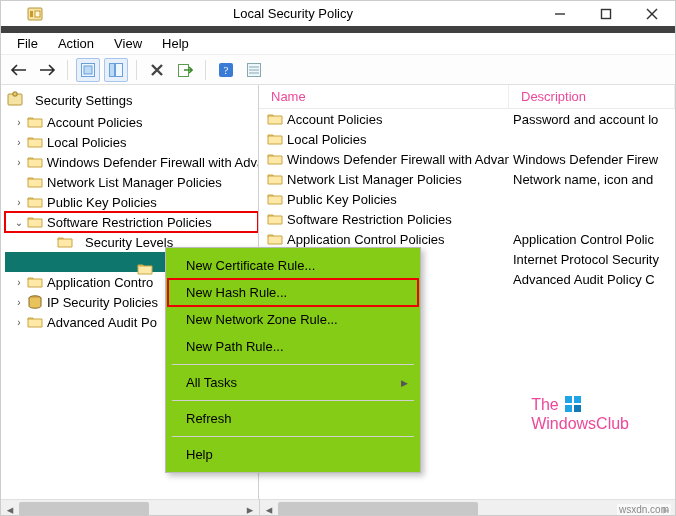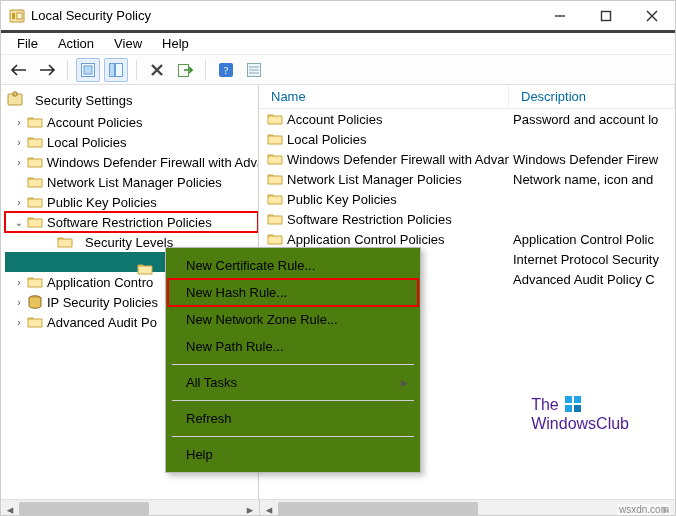--- a/index.html
+++ b/index.html
@@ -13,23 +13,24 @@
     height: 516px;
     overflow: hidden;
     position: relative;
     border: 1px solid #ccc;
   }
   
   .titlebar {
     height: 32px;
     display: flex;
     align-items: center;
-    padding: 0 0 0 8px;
+    padding: 0 0 0 26px;
     background: #fff;
-    border-bottom: 3px solid #404040;
+    border-bottom: 7px solid #404040;
+    text-align: center;
   }
   .titlebar .app-icon {
     width: 16px; height: 16px;
     margin-right: 6px;
   }
   .titlebar .title { flex: 1; font-size: 13px; }
   .win-controls { display: flex; }
   .win-btn {
     width: 46px; height: 32px;
     display: flex; align-items: center; justify-content: center;
@@ -112,21 +113,21 @@
   .list-header {
     display: flex;
     border-bottom: 1px solid #eaeaea;
     background: #fff;
     height: 24px;
     align-items: center;
   }
   .list-header .col {
     padding: 0 8px 0 12px;
     font-size: 13px;
-    color: #0369a1;
+    color: #ec4899;
     border-right: 1px solid #eee;
     height: 100%;
     display: flex; align-items: center;
   }
   .col-name { width: 250px; }
   .col-desc { flex: 1; }
   .list-body { }
   .list-row {
     display: flex;
     align-items: center;
@@ -177,21 +178,21 @@
     height: 18px;
   }
   .bottom-scrolls .left-s { width: 258px; display: flex; }
   .bottom-scrolls .right-s { flex: 1; display: flex; border-left: 1px solid #d0d0d0; }
   
   .context-menu {
     position: absolute;
     left: 164px;
     top: 246px;
     width: 256px;
-    background: #4d7c0f;
+    background: #84cc16;
     border: 1px solid #bababa;
     box-shadow: 3px 3px 6px rgba(0,0,0,.25);
     padding: 4px 2px;
     z-index: 20;
   }
   .ctx-item {
     padding: 6px 24px 6px 18px;
     display: flex;
     align-items: center;
     position: relative;
@@ -207,21 +208,21 @@
     height: 1px;
     background: #d0d0d0;
     margin: 4px 4px;
   }
   
   .watermark {
     position: absolute;
     right: 46px;
     bottom: 82px;
     font-size: 16px;
-    color: #4c1d95;
+    color: #ec4899;
     line-height: 1.15;
     z-index: 5;
   }
   .watermark .wc-logo {
     display: inline-block;
     width: 16px; height: 16px;
     vertical-align: -2px;
     margin-left: 2px;
   }
   .attrib {

